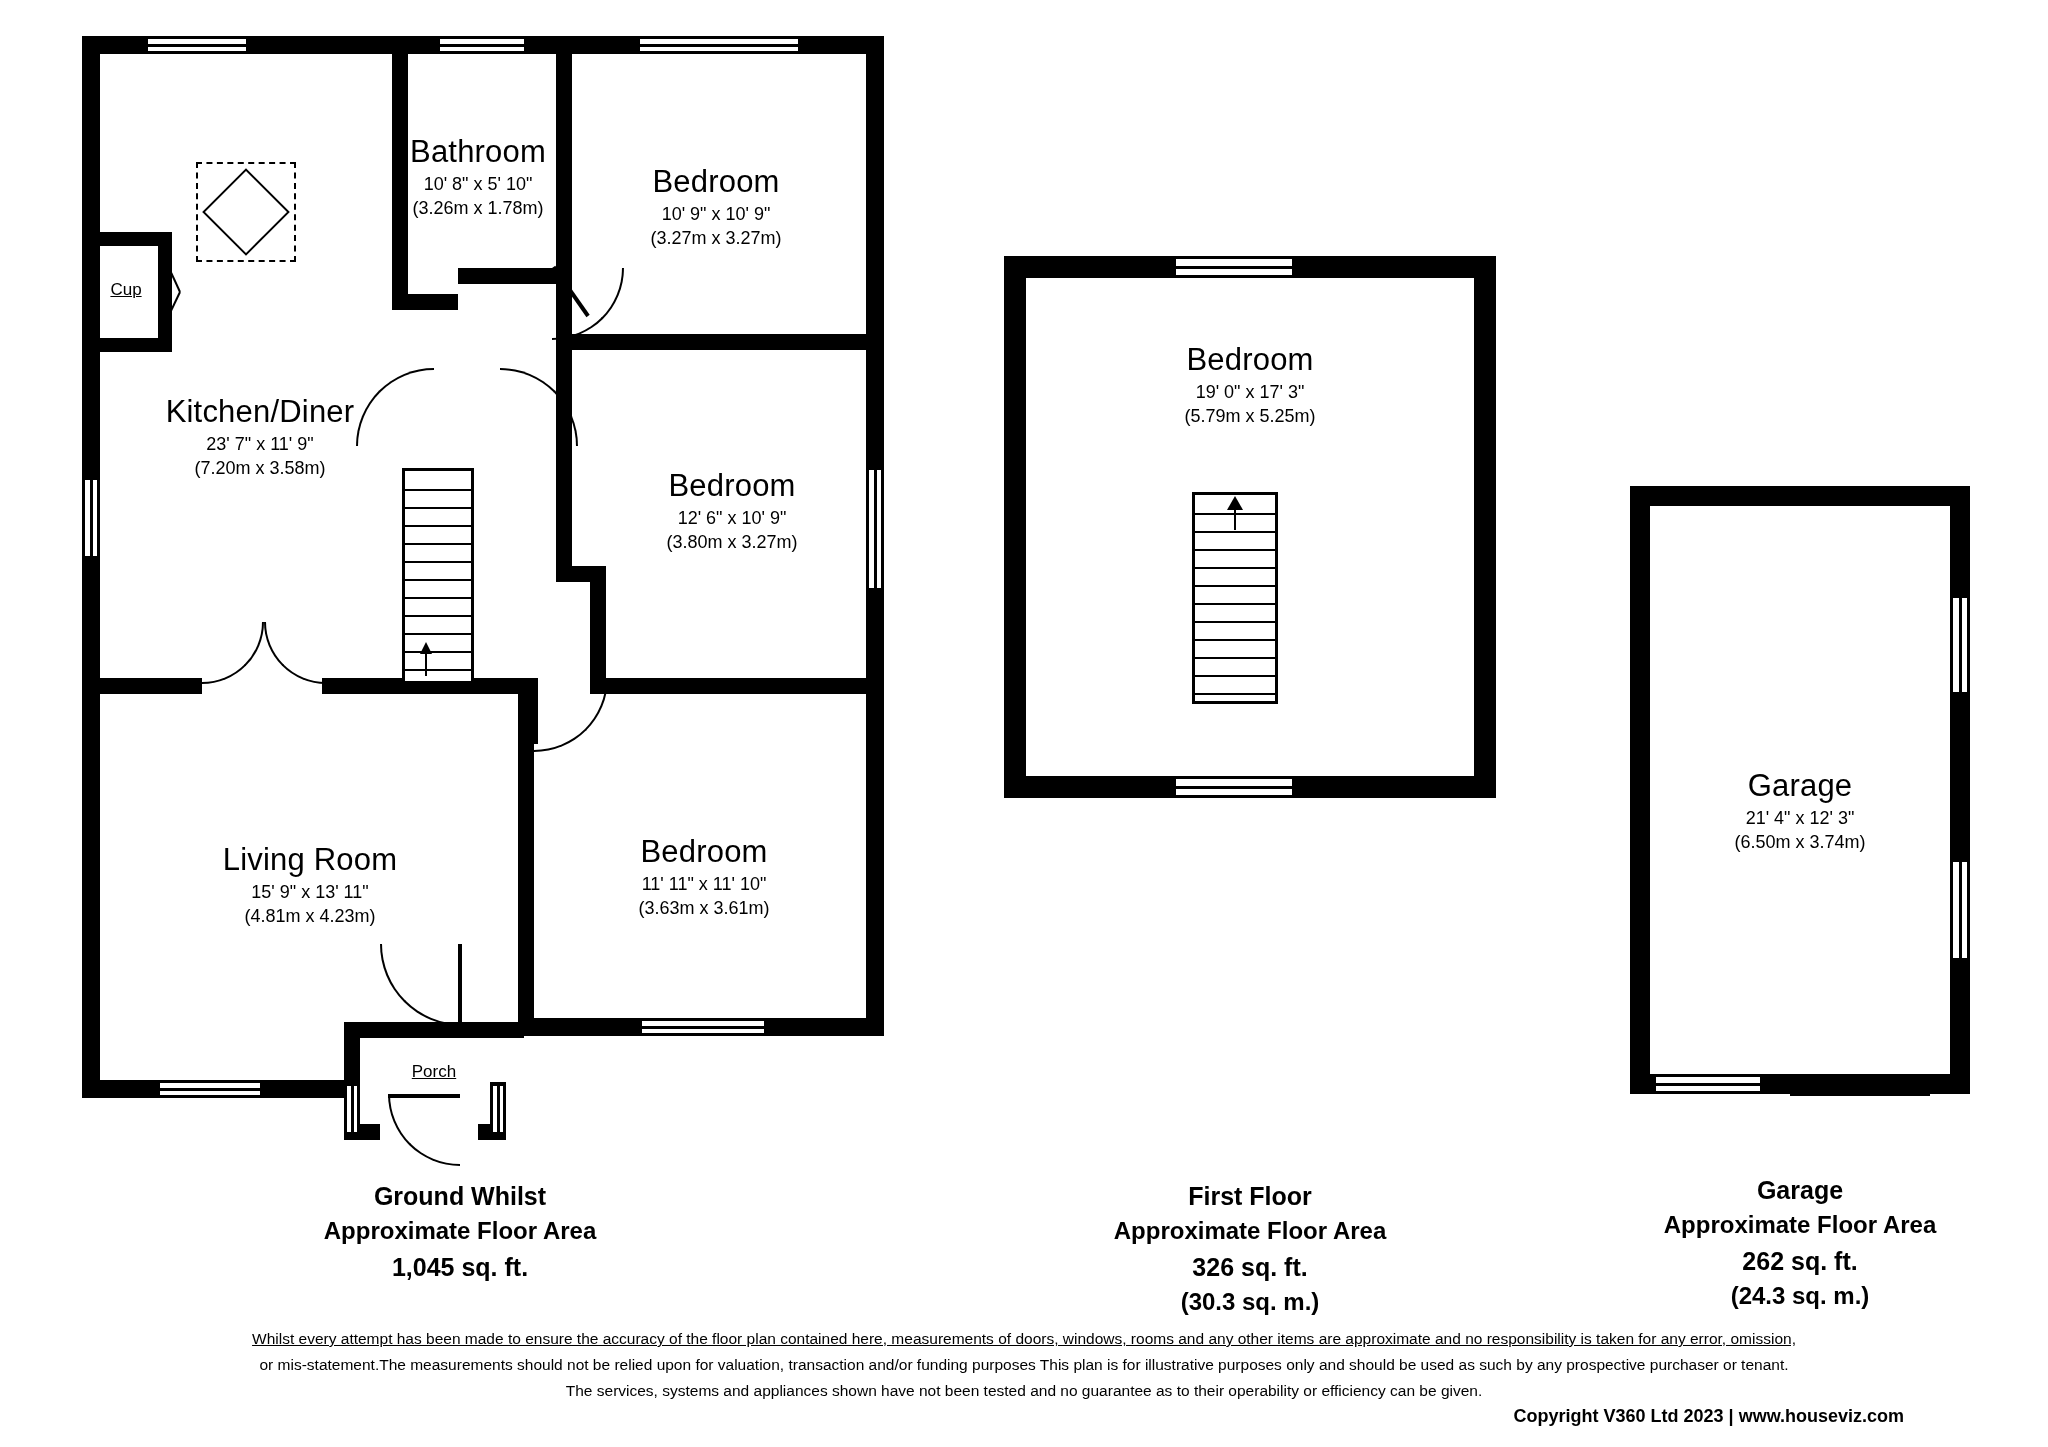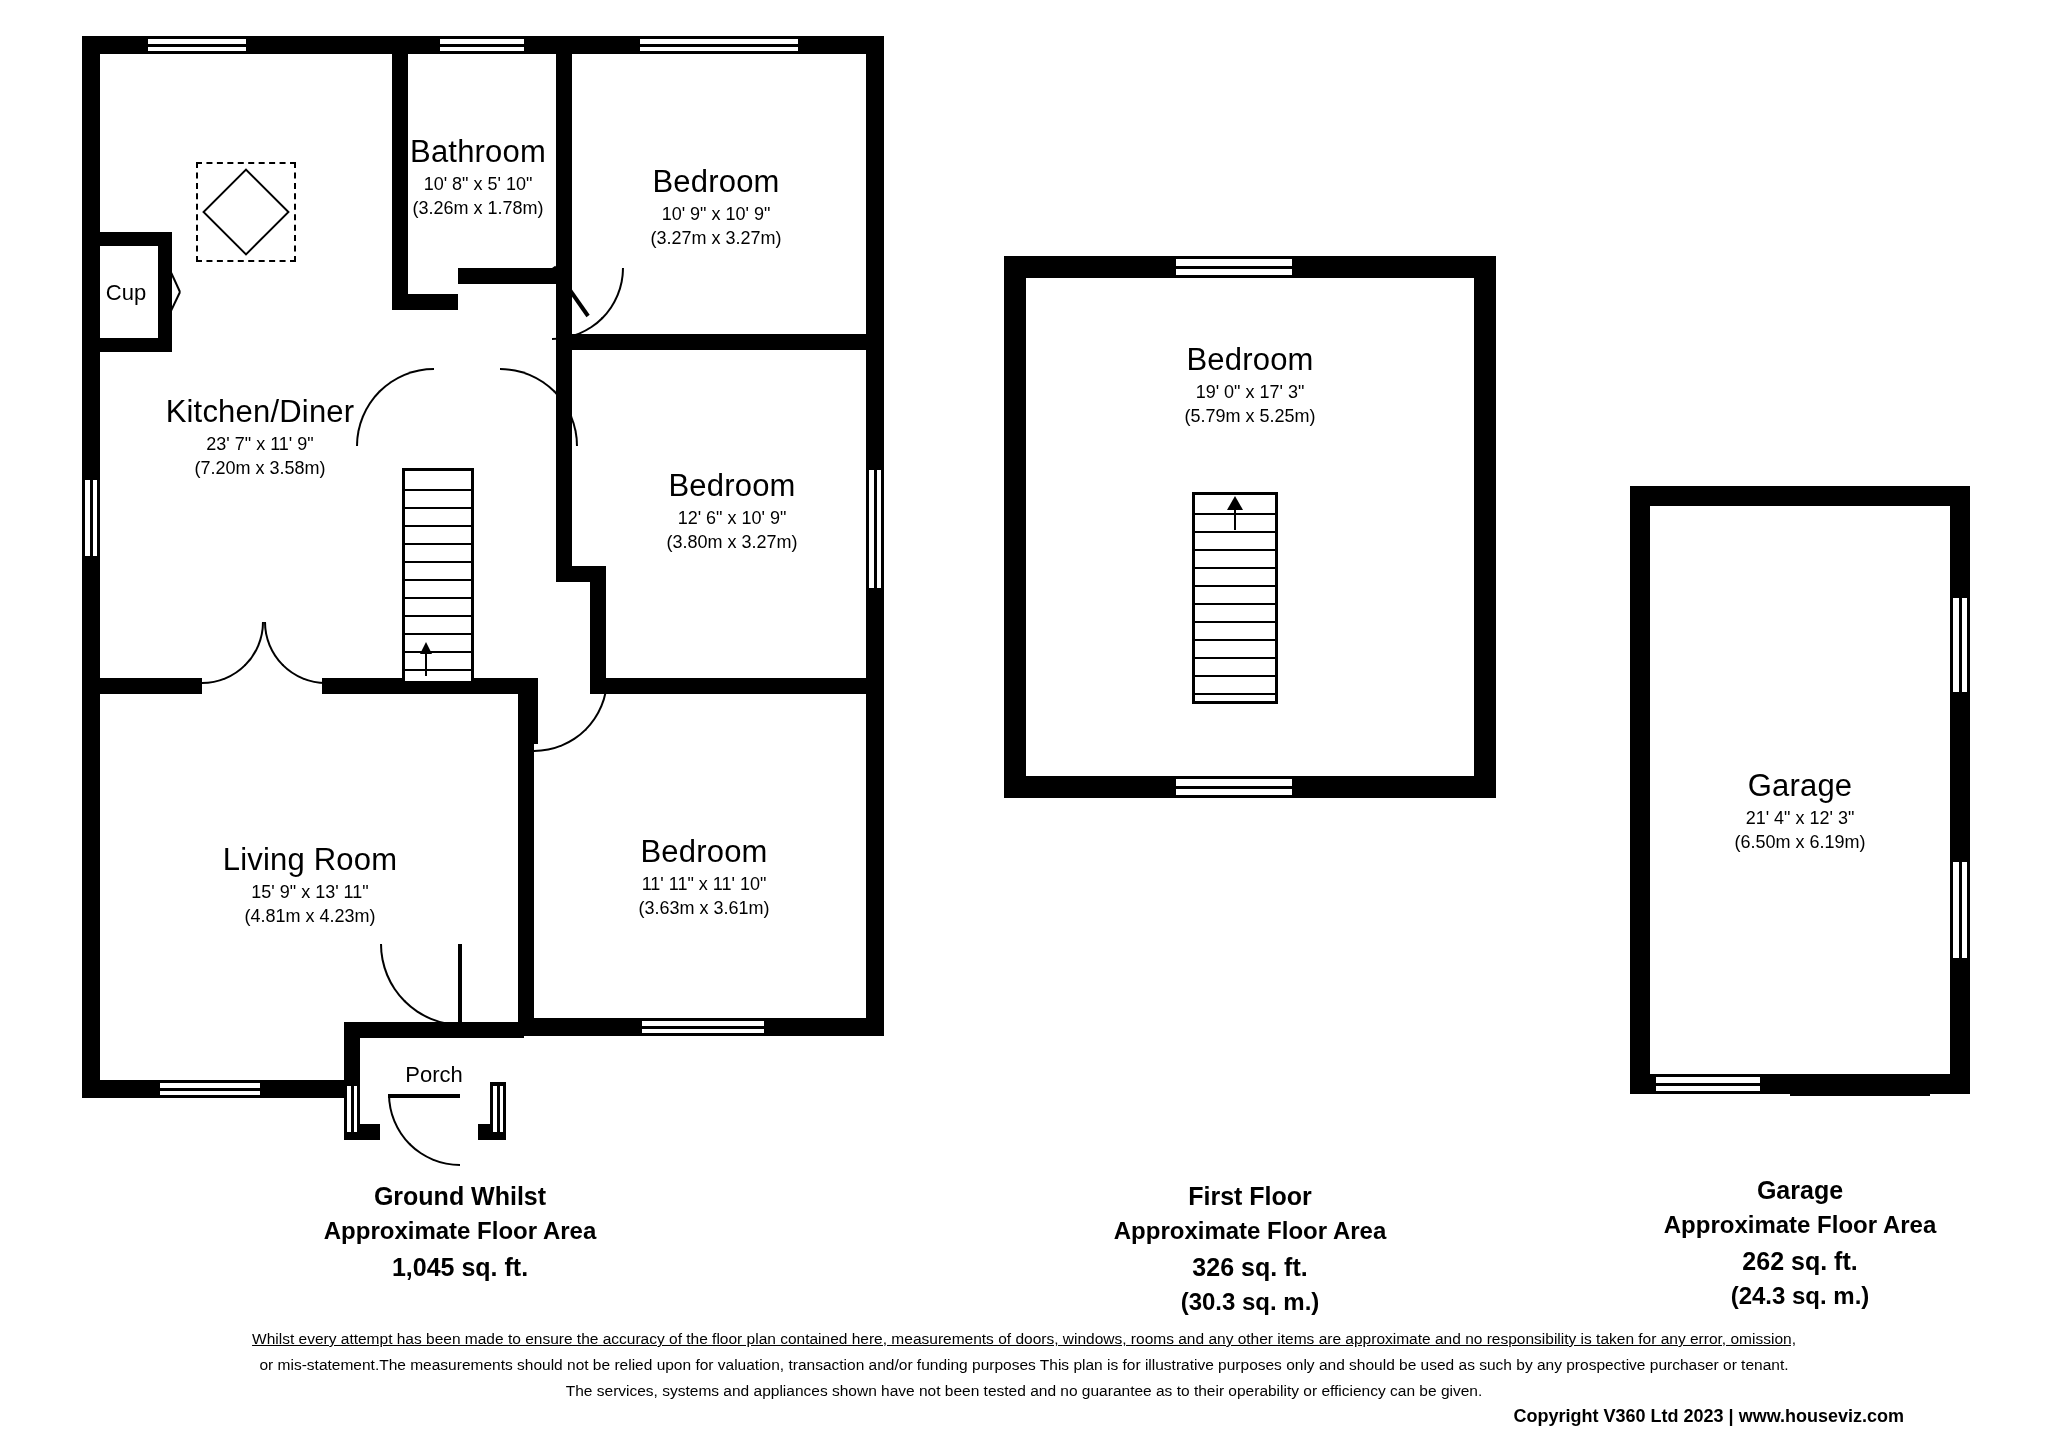--- a/index.html
+++ b/index.html
@@ -36,23 +36,24 @@
     display: block;
     font-size: 31px;
     letter-spacing: .2px;
   }
   .room-label .rdim {
     display: block;
     font-size: 18px;
   }
   .small-label {
     position: absolute;
-    font-size: 22px;
+    font-size: 17px;
     text-align: center;
     white-space: nowrap;
+    text-decoration: underline;
   }
   
   .window {
     position: absolute;
     background: #ffffff;
     box-sizing: border-box;
   }
   .window.h {
     border-top: 3px solid #000;
     border-bottom: 3px solid #000;
@@ -359,21 +360,21 @@
     <div class="wall" style="left:1630px; top:1074px; width:340px; height:20px;"></div>
 
     <div class="window v" style="left:1950px; top:598px; width:20px; height:94px;"></div>
     <div class="window v" style="left:1950px; top:862px; width:20px; height:96px;"></div>
     <div class="window h" style="left:1656px; top:1074px; width:104px; height:20px;"></div>
     <div class="wall" style="left:1790px; top:1092px; width:140px; height:4px;"></div>
 
     <div class="room-label" style="left:1670px; top:766px; width:260px;">
       <span class="rname">Garage</span>
       <span class="rdim">21' 4" x 12' 3"</span>
-      <span class="rdim">(6.50m x 6.19m)</span>
+      <span class="rdim">(6.50m x 3.74m)</span>
     </div>
 
     <div class="floor-title" style="left:1500px; top:1172px; width:600px;">
       <span class="t1">Garage</span>
       <span class="t2">Approximate Floor Area</span>
       <span class="t3">262 sq. ft.</span>
       <span class="t4">(24.3 sq. m.)</span>
     </div>
   </div>
 

